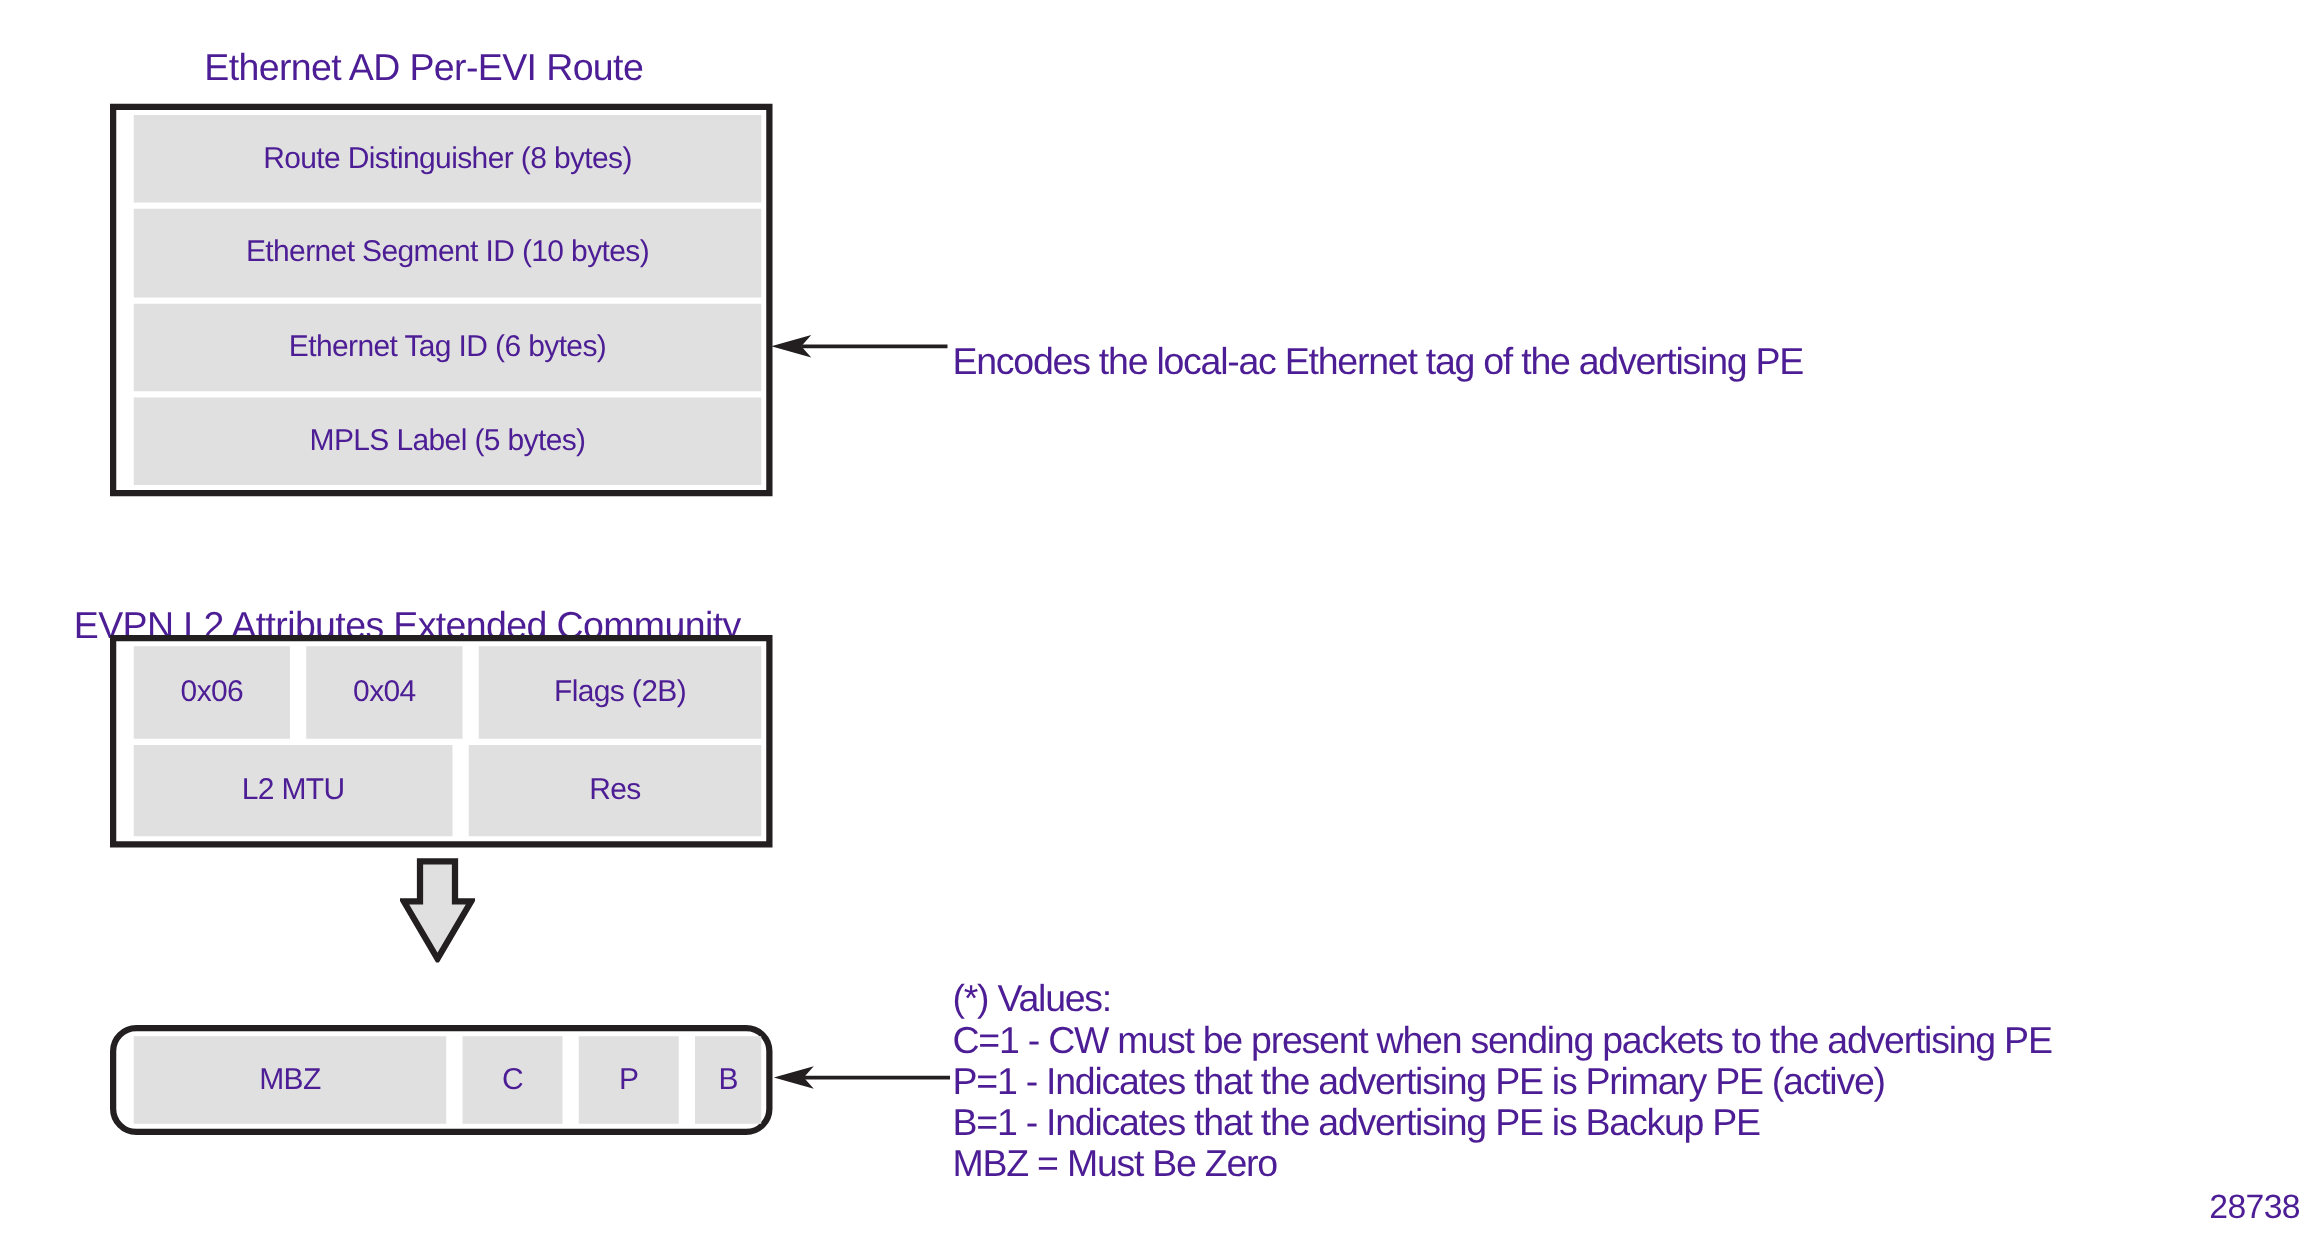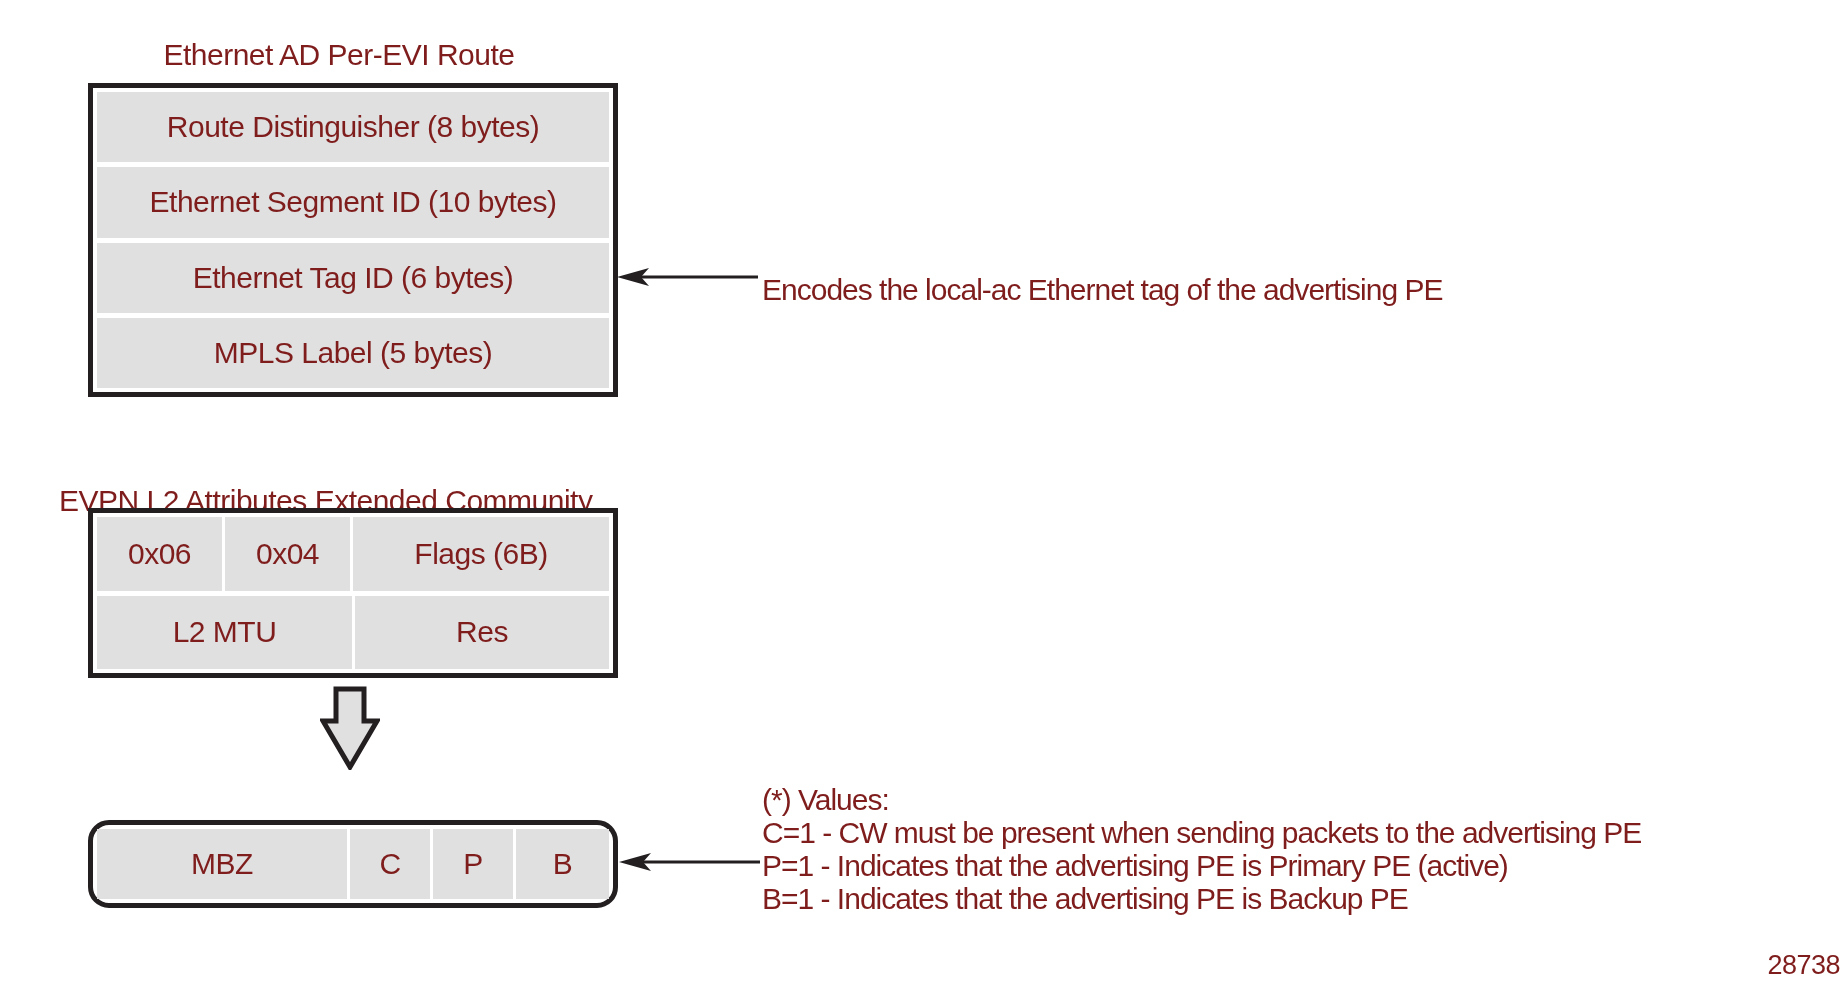--- a/index.html
+++ b/index.html
@@ -6,21 +6,21 @@
     margin: 0;
     padding: 0;
     background: #ffffff;
   }
   .canvas {
     position: relative;
     width: 1848px;
     height: 987px;
     background: #ffffff;
     font-family: "Liberation Sans", "DejaVu Sans", sans-serif;
-    color: #7f1d1d;
+    color: #4c1d95;
     overflow: hidden;
   }
   .title {
     position: absolute;
     font-size: 30px;
     letter-spacing: -0.5px;
     white-space: nowrap;
   }
   .title1 {
     left: 74px;
@@ -49,25 +49,26 @@
     display: flex;
     gap: 3px;
     flex: 1;
     min-height: 0;
   }
   .cell {
     background: #e0e0e0;
     display: flex;
     align-items: center;
     justify-content: center;
-    font-size: 30px;
+    font-size: 24px;
     letter-spacing: -0.5px;
     flex: 1;
     min-width: 0;
     white-space: nowrap;
+    margin-left: 10px;
   }
   .w125 { flex: 0 0 125px; }
   .w255 { flex: 0 0 255px; }
   .w250 { flex: 0 0 250px; }
   .w80  { flex: 0 0 80px;  }
   .arrow-left {
     position: absolute;
     width: 145px;
     height: 22px;
   }
@@ -139,21 +140,21 @@
   </svg>
 
   <div class="annotation ann1">Encodes the local-ac Ethernet tag of the advertising PE</div>
 
   <div class="title title2">EVPN L2 Attributes Extended Community</div>
 
   <div class="packet-box box2">
     <div class="prow">
       <div class="cell w125">0x06</div>
       <div class="cell w125">0x04</div>
-      <div class="cell">Flags (6B)</div>
+      <div class="cell">Flags (2B)</div>
     </div>
     <div class="prow">
       <div class="cell w255">L2 MTU</div>
       <div class="cell">Res</div>
     </div>
   </div>
 
   <svg class="down-arrow" viewBox="0 0 60 84">
     <polygon points="16,3 44,3 44,35 57,35 30,81 3,35 16,35" fill="#e0e0e0" stroke="#231f20" stroke-width="5" stroke-linejoin="miter"></polygon>
   </svg>
@@ -171,17 +172,18 @@
   <svg class="arrow-left arrow2" viewBox="0 0 145 22">
     <line x1="26" y1="11" x2="143" y2="11" stroke="#231f20" stroke-width="3"></line>
     <path d="M2,11 L34,2 L26,11 L34,20 Z" fill="#231f20"></path>
   </svg>
 
   <div class="values-block">
     <div>(*) Values:</div>
     <div>C=1 - CW must be present when sending packets to the advertising PE</div>
     <div>P=1 - Indicates that the advertising PE is Primary PE (active)</div>
     <div>B=1 - Indicates that the advertising PE is Backup PE</div>
+    <div>MBZ = Must Be Zero</div>
   </div>
 
   <div class="fig-num">28738</div>
 
 </div>
 
 </body></html>

